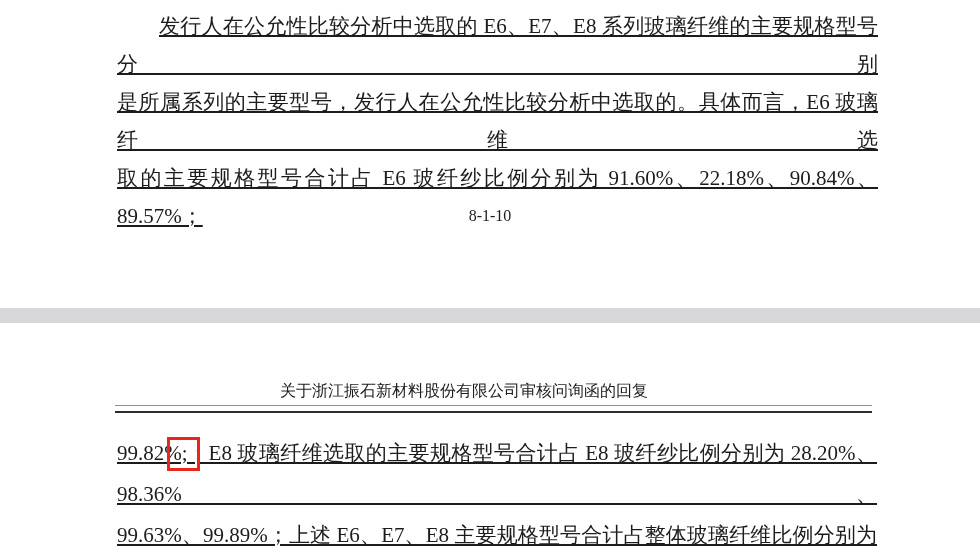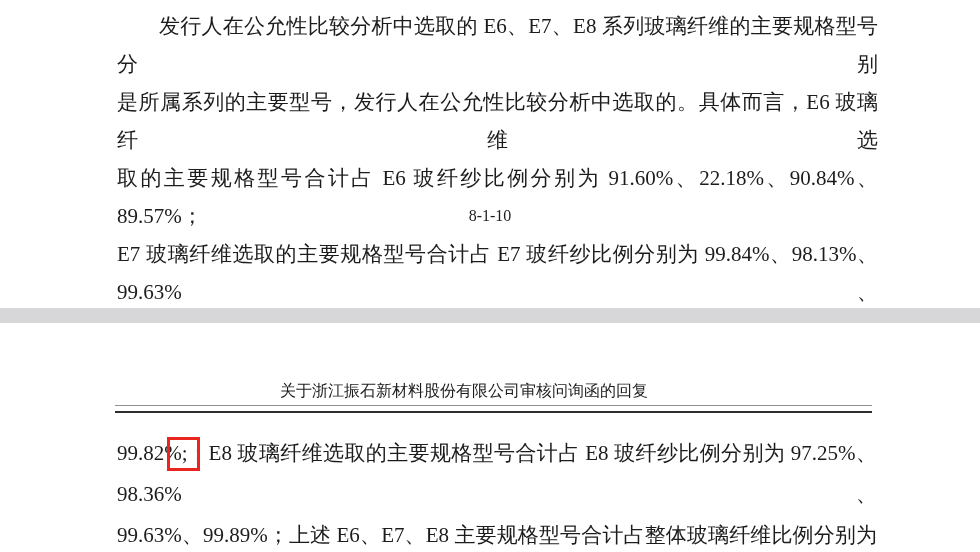--- a/index.html
+++ b/index.html
@@ -7,21 +7,21 @@
     width:980px;height:552px;overflow:hidden;background:#ffffff;
     font-family:"Liberation Serif","DejaVu Serif",serif;
     color:#1c1c1c;
   }
   .viewer{position:relative;width:980px;height:552px;background:#ffffff;}
   .page{position:absolute;left:0;width:980px;background:#ffffff;}
   .page-1{top:0;height:308px;}
   .page-2{top:323px;height:229px;}
   .separator{position:absolute;left:0;top:308px;width:980px;height:15px;background:#d7d7d9;}
 
-  .para{position:absolute;font-size:21px;color:#1c1c1c;}
+  .para{position:absolute;font-size:21px;color:#1c1c1c;text-decoration:underline;}
   .para-1{left:117px;top:7px;width:761px;line-height:38px;}
   .para-2{left:117px;top:110px;width:760px;line-height:41px;}
   .line{text-align:justify;text-align-last:justify;white-space:normal;}
   .line.indent{text-indent:42px;}
 
   .page-num{position:absolute;left:0;top:207px;width:980px;text-align:center;
     font-size:16px;line-height:18px;color:#1c1c1c;}
 
   .header-title{position:absolute;left:0;top:57px;width:928px;text-align:center;
     font-size:16px;line-height:21px;color:#1c1c1c;}
@@ -35,33 +35,32 @@
 </head>
 <body>
 
 <div class="viewer">
 
   <div class="page page-1">
     <div class="para para-1">
       <div class="line indent">发行人在公允性比较分析中选取的 E6、E7、E8 系列玻璃纤维的主要规格型号分别</div>
       <div class="line">是所属系列的主要型号，发行人在公允性比较分析中选取的。具体而言，E6 玻璃纤维选</div>
       <div class="line">取的主要规格型号合计占 E6 玻纤纱比例分别为 91.60%、22.18%、90.84%、89.57%；</div>
-      <div class="line">E7 玻璃纤维选取的主要规格型号合计占 E7 玻纤纱比例分别为 99.84%、98.13%、99.63%、</div>
     </div>
     <div class="page-num">8-1-10</div>
   </div>
 
   <div class="separator"></div>
 
   <div class="page page-2">
     <div class="header-title">关于浙江振石新材料股份有限公司审核问询函的回复</div>
     <div class="rule rule-light"></div>
     <div class="rule rule-dark"></div>
     <div class="para para-2">
-      <div class="line">99.82%;；E8 玻璃纤维选取的主要规格型号合计占 E8 玻纤纱比例分别为 97.25%、98.36%、</div>
+      <div class="line">99.82%;；E8 玻璃纤维选取的主要规格型号合计占 E8 玻纤纱比例分别为 28.20%、98.36%、</div>
       <div class="line">99.63%、99.89%；上述 E6、E7、E8 主要规格型号合计占整体玻璃纤维比例分别为 89.08%、</div>
 
     </div>
   </div>
 
   <div class="red-box" style="border-color: rgb(232, 38, 29);"></div>
 
 </div>
 
 </body></html>

